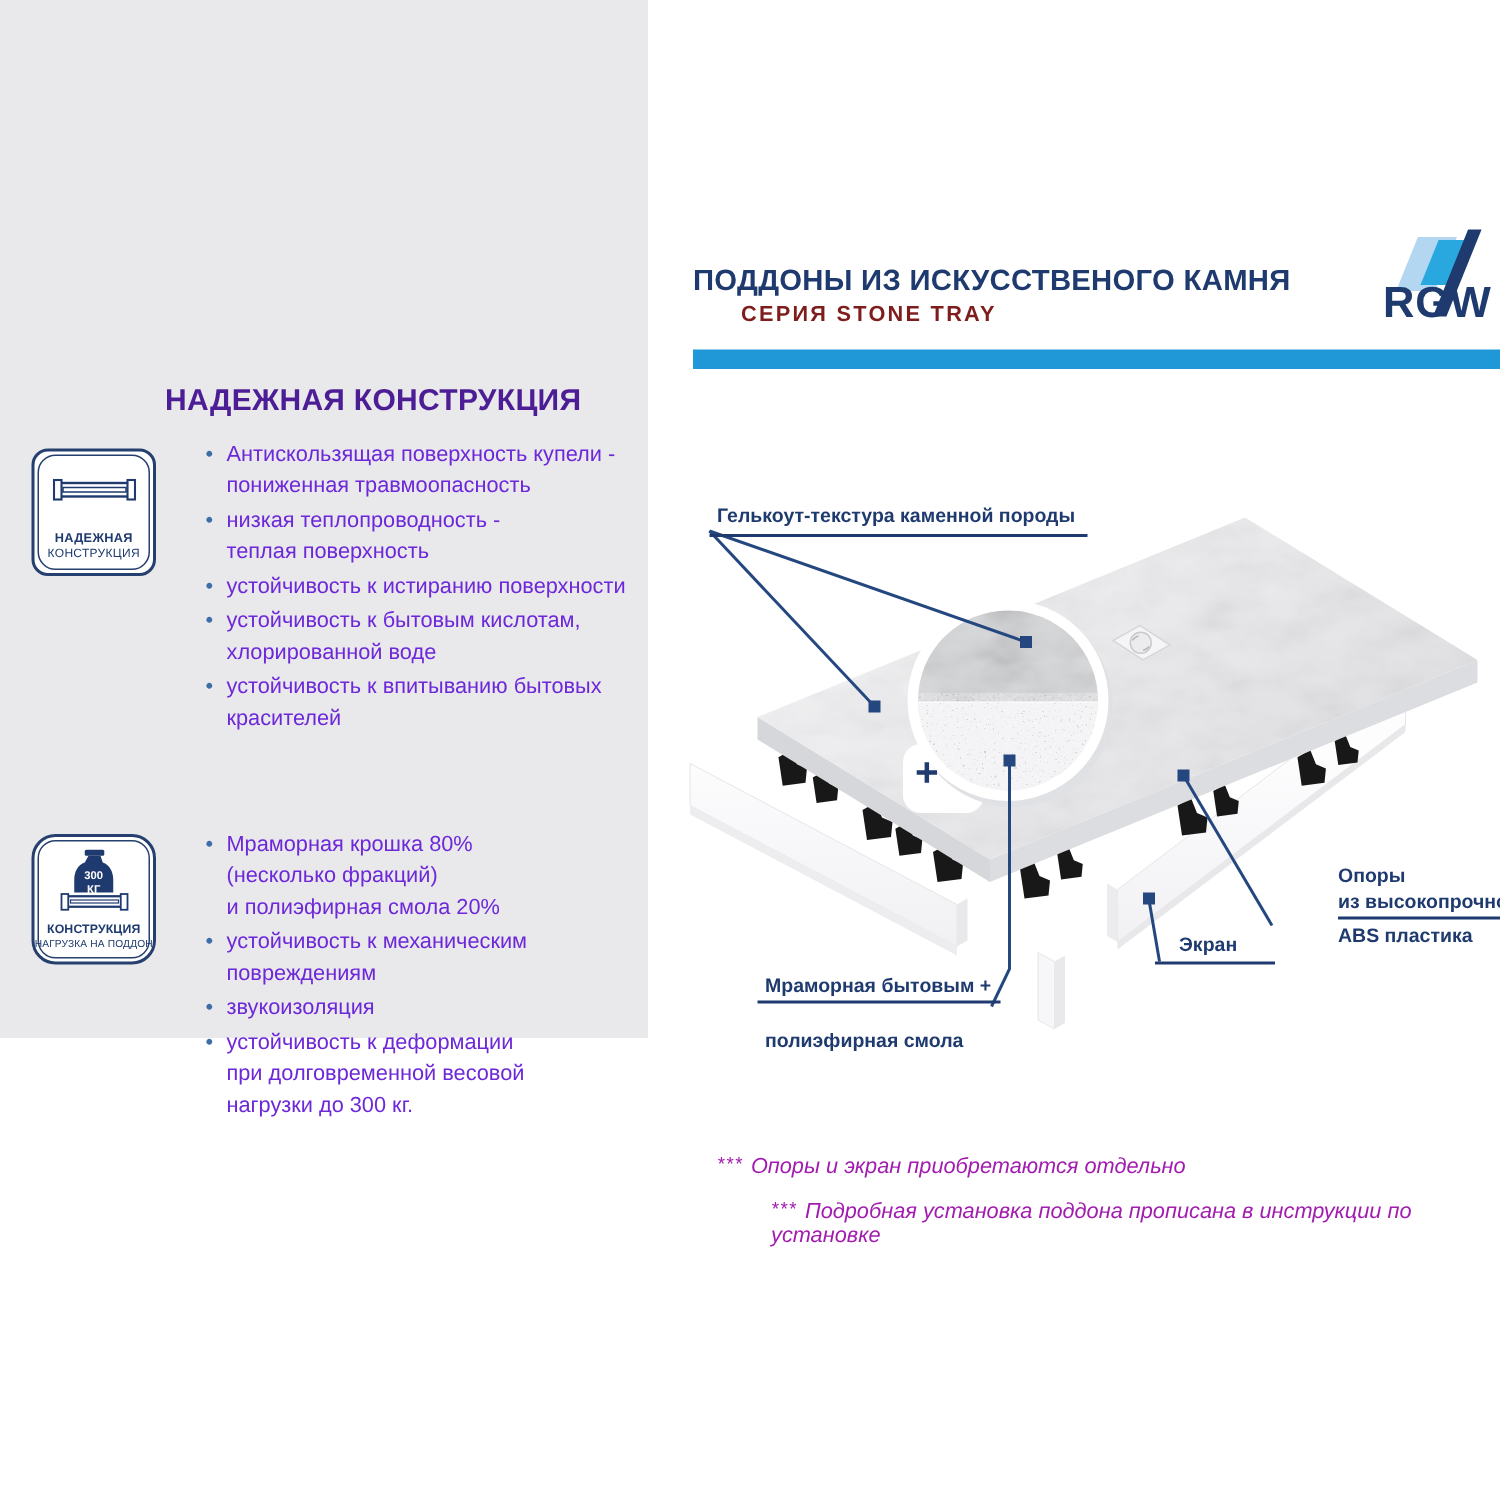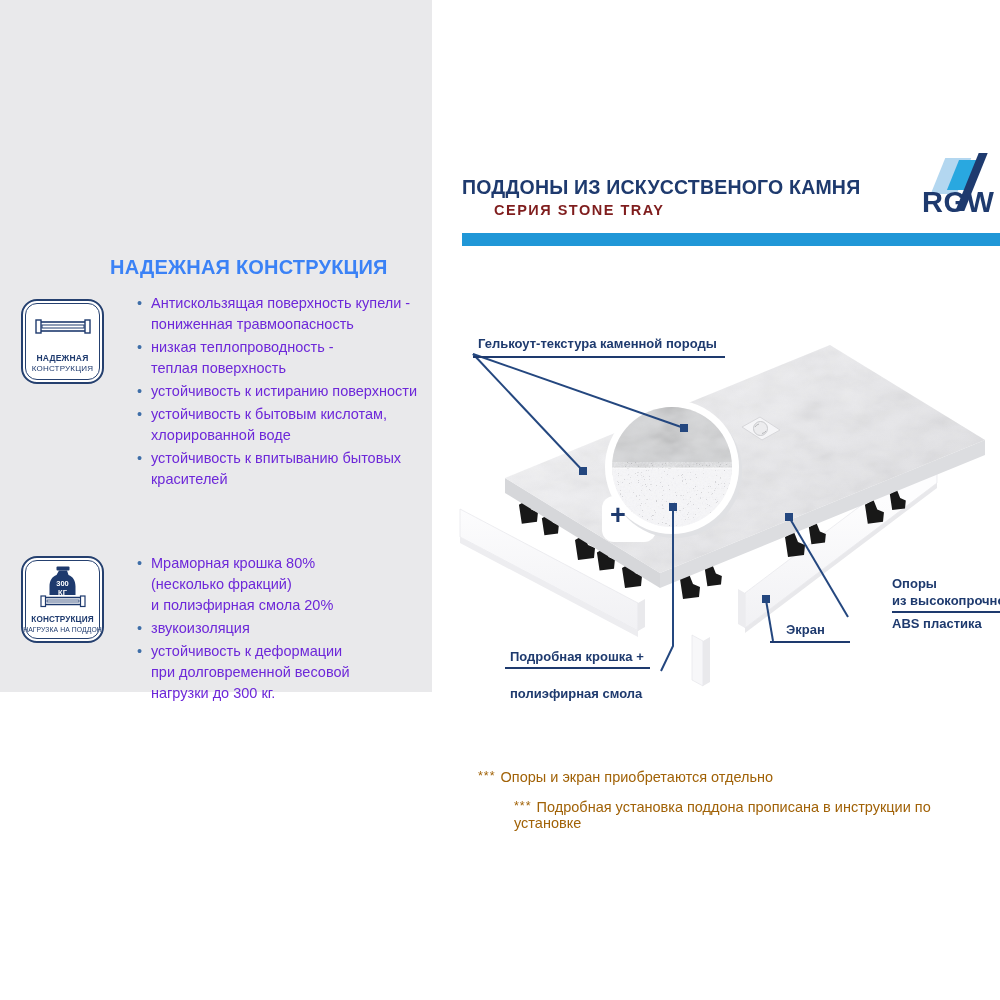--- a/index.html
+++ b/index.html
@@ -5,33 +5,33 @@
   html,body{margin:0;padding:0;}
   body{
     width:1000px;height:1000px;position:relative;overflow:hidden;
     background:#ffffff;
     font-family:"Liberation Sans","DejaVu Sans",sans-serif;
     -webkit-font-smoothing:antialiased;
   }
   .abs{position:absolute;}
   
   .grey-panel{left:0;top:153;width:432px;height:692px;background:#e9e9eb;}
-  .panel-heading{left:110px;top:256px;font-size:20px;font-weight:bold;color:#3b82f6;letter-spacing:.2px;}
+  .panel-heading{left:110px;top:256px;font-size:20px;font-weight:bold;color:#4c1d95;letter-spacing:.2px;}
   ul.features{list-style:none;margin:0;padding:0;width:300px;}
   ul.features li{
     position:relative;padding-left:15px;margin:0 0 2px 0;
     font-size:14.5px;line-height:21px;color:#6d28d9;white-space:pre;
   }
   ul.features li::before{content:"\2022";position:absolute;left:1px;top:0;color:#3e6ea8;}
   .list1{left:136px;top:293px;}
   .list2{left:136px;top:553px;}
   
   .badge{background:#fff;border:2px solid #25406f;border-radius:16px;}
   .badge .inner{position:absolute;inset:2px;border:1px solid #25406f;border-radius:12px;}
-  .badge1{left:21px;top:299px;width:79px;height:81px;}
+  .badge1{left:21px;top:299px;width:79px;height:81px;border-radius:11px;}
   .badge2{left:21px;top:556px;width:79px;height:83px;}
   .badge svg{display:block;margin:0 auto;}
   .badge .glyph1{margin-top:18px;}
   .badge .glyph2{margin-top:8px;}
   .badge-label{position:absolute;left:0;width:100%;text-align:center;color:#1e3a6e;}
   .b1l1{bottom:19px;font-size:8.5px;font-weight:bold;letter-spacing:.2px;}
   .b1l2{bottom:9px;font-size:8px;letter-spacing:.2px;}
   .b2l1{bottom:17px;font-size:8.2px;font-weight:bold;letter-spacing:.1px;}
   .b2l2{bottom:8px;font-size:6.8px;letter-spacing:.1px;}
   .weight-text{
@@ -52,21 +52,21 @@
   .callout{color:#1e3a6e;font-weight:bold;font-size:13px;line-height:17px;}
   .co-gelcoat{left:473px;top:335px;border-bottom:2px solid #1e3a6e;padding:0 8px 4px 5px;}
   .co-marble{left:505px;top:648px;}
   .co-marble .u{border-bottom:2px solid #1e3a6e;padding:0 6px 2px 5px;width:max-content;}
   .co-marble .l2{padding-left:5px;margin-top:16px;}
   .co-supports{left:848px;top:575px;width:148px;margin-left:44px;}
   .co-supports .u{border-bottom:2px solid #1e3a6e;padding-bottom:2px;margin-bottom:2px;}
   .co-screen{left:770px;top:621px;width:80px;border-bottom:2px solid #1e3a6e;padding-bottom:3px;text-indent:16px;}
   .mag-plus{left:610px;top:500px;font-size:27px;font-weight:bold;color:#1e3a6e;}
   
-  .footnote{color:#a16207;font-size:14.5px;}
+  .footnote{color:#a21caf;font-size:14.5px;font-style:italic;}
   .fn1{left:478px;top:769px;}
   .fn2{left:478px;top:799px;margin-left:36px;}
   .footnote .stars{font-size:12.5px;vertical-align:2px;letter-spacing:1px;margin-right:5px;}
   
   .diagram{left:440px;top:250px;width:560px;height:520px;}
 </style>
 </head>
 <body>
 
 <div class="abs grey-panel"></div>
@@ -119,20 +119,22 @@
   <li>устойчивость к истиранию поверхности</li>
   <li>устойчивость к бытовым кислотам,
 хлорированной воде</li>
   <li>устойчивость к впитыванию бытовых
 красителей</li>
 </ul>
 <ul class="abs features list2">
   <li>Мраморная крошка 80%
 (несколько фракций)
 и полиэфирная смола 20%</li>
+  <li>устойчивость к механическим
+повреждениям</li>
   <li>звукоизоляция</li>
   <li>устойчивость к деформации
 при долговременной весовой
 нагрузки до 300 кг.</li>
 </ul>
 
 <svg class="abs diagram" viewBox="0 0 560 520">
   <defs>
     <linearGradient id="gTray" gradientUnits="userSpaceOnUse" x1="180" y1="90" x2="380" y2="340">
       <stop offset="0" stop-color="#f4f4f6"></stop>
@@ -230,21 +232,21 @@
     <rect x="229" y="253" width="8" height="8" stroke="none"></rect>
     <line x1="408" y1="367" x2="349" y2="267"></line>
     <rect x="345" y="263" width="8" height="8" stroke="none"></rect>
     <line x1="333" y1="391" x2="326" y2="350"></line>
     <rect x="322" y="345" width="8" height="8" stroke="none"></rect>
   </g>
 </svg>
 
 <div class="abs callout co-gelcoat">Гелькоут-текстура каменной породы</div>
 <div class="abs callout co-marble">
-  <div class="u">Подробная крошка +</div>
+  <div class="u">Мраморная бытовым +</div>
   <div class="l2">полиэфирная смола</div>
 </div>
 <div class="abs callout co-supports">
   <div>Опоры</div>
   <div class="u">из высокопрочного</div>
   <div>ABS пластика</div>
 </div>
 <div class="abs callout co-screen">Экран</div>
 <div class="abs mag-plus">+</div>
 

